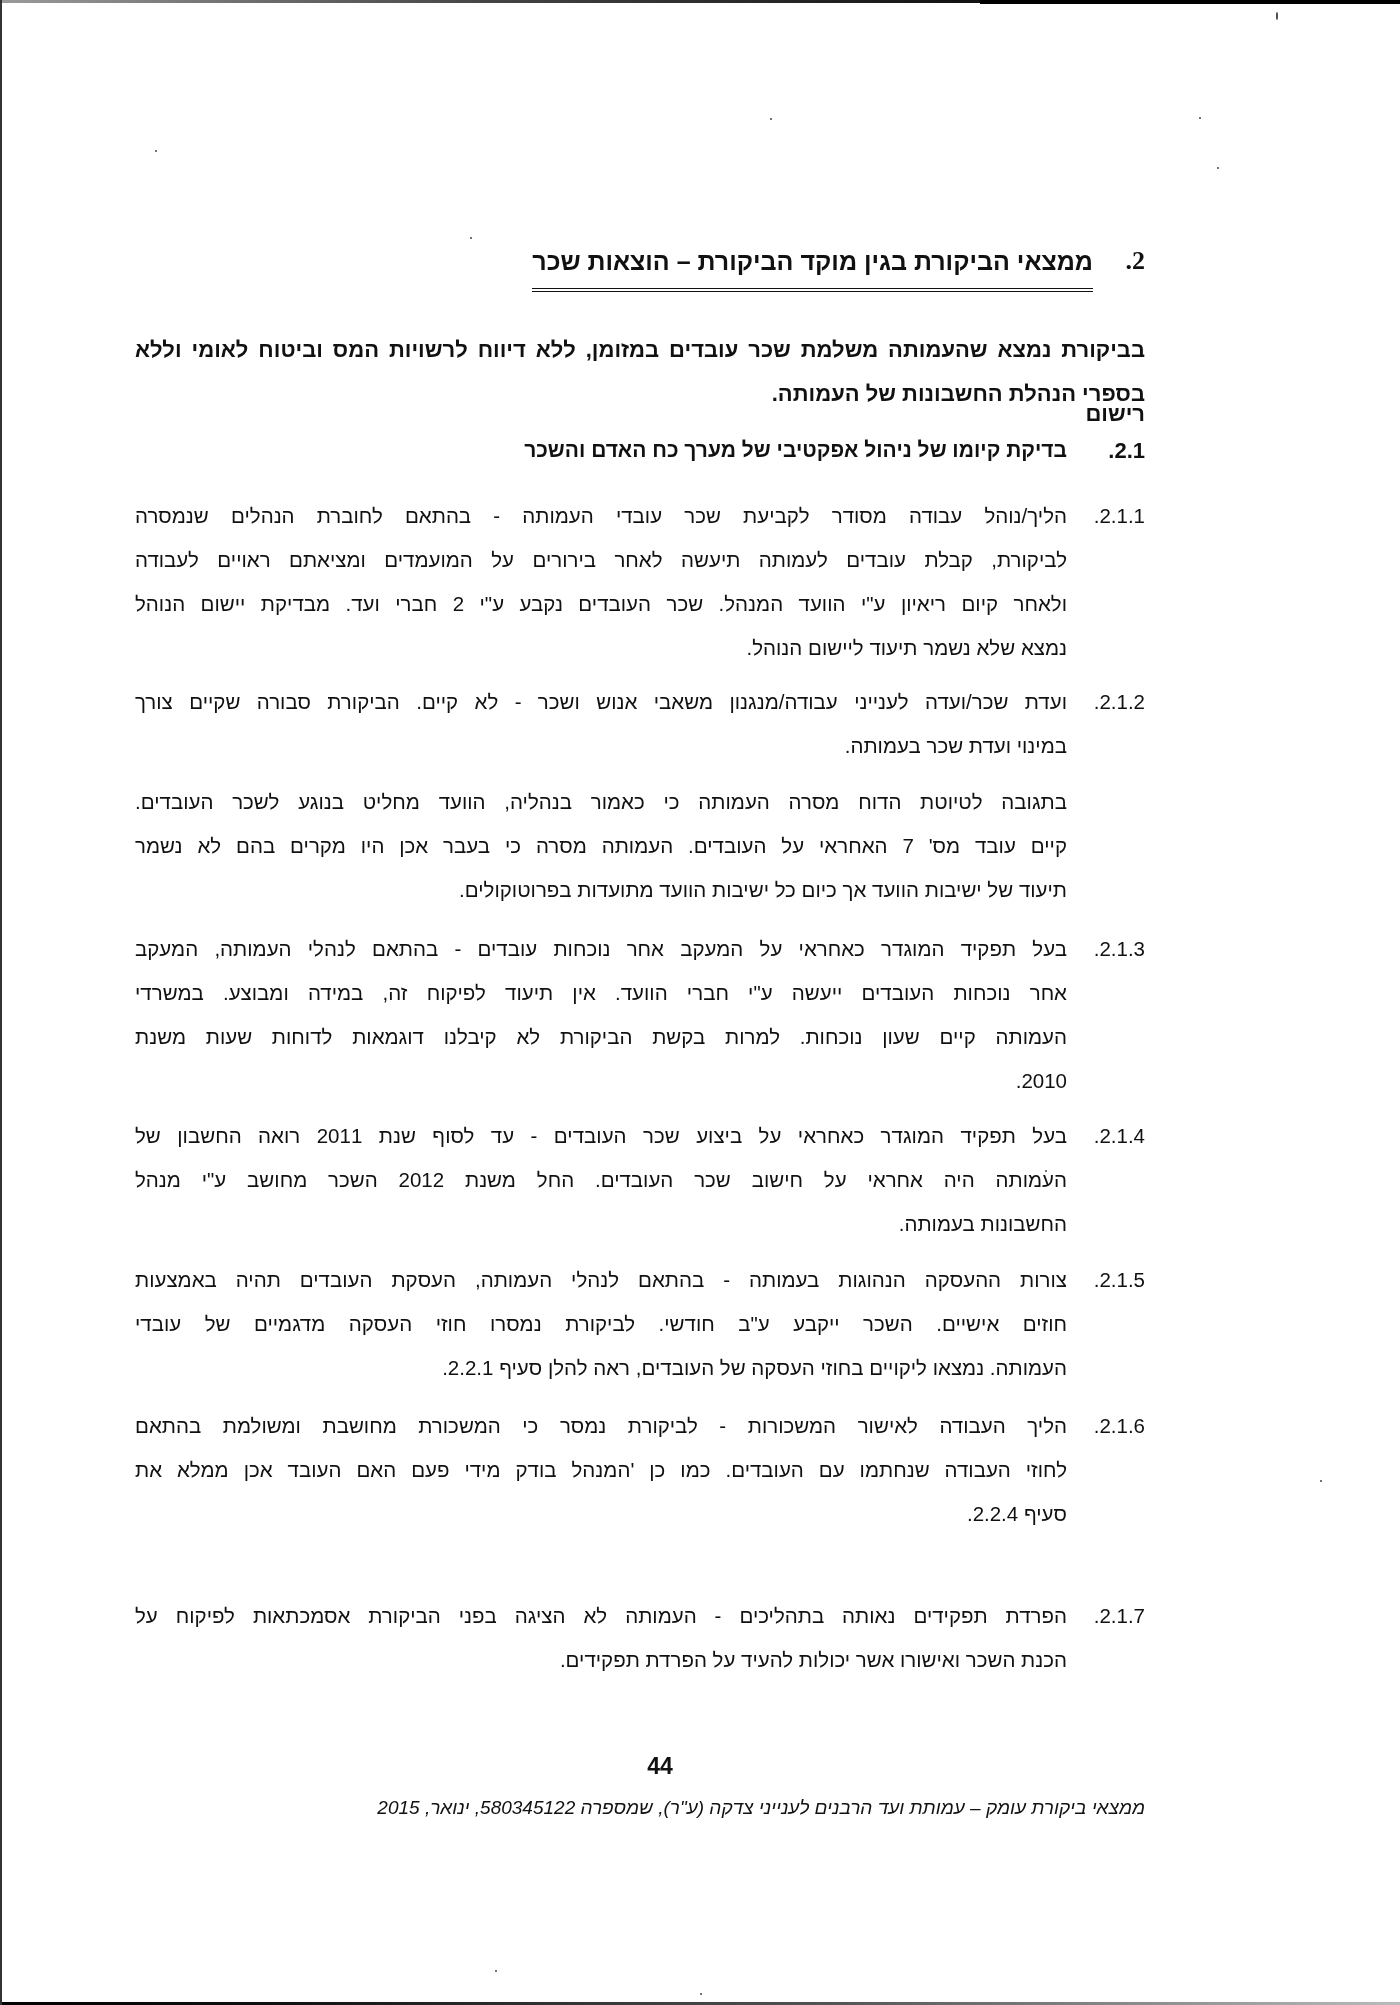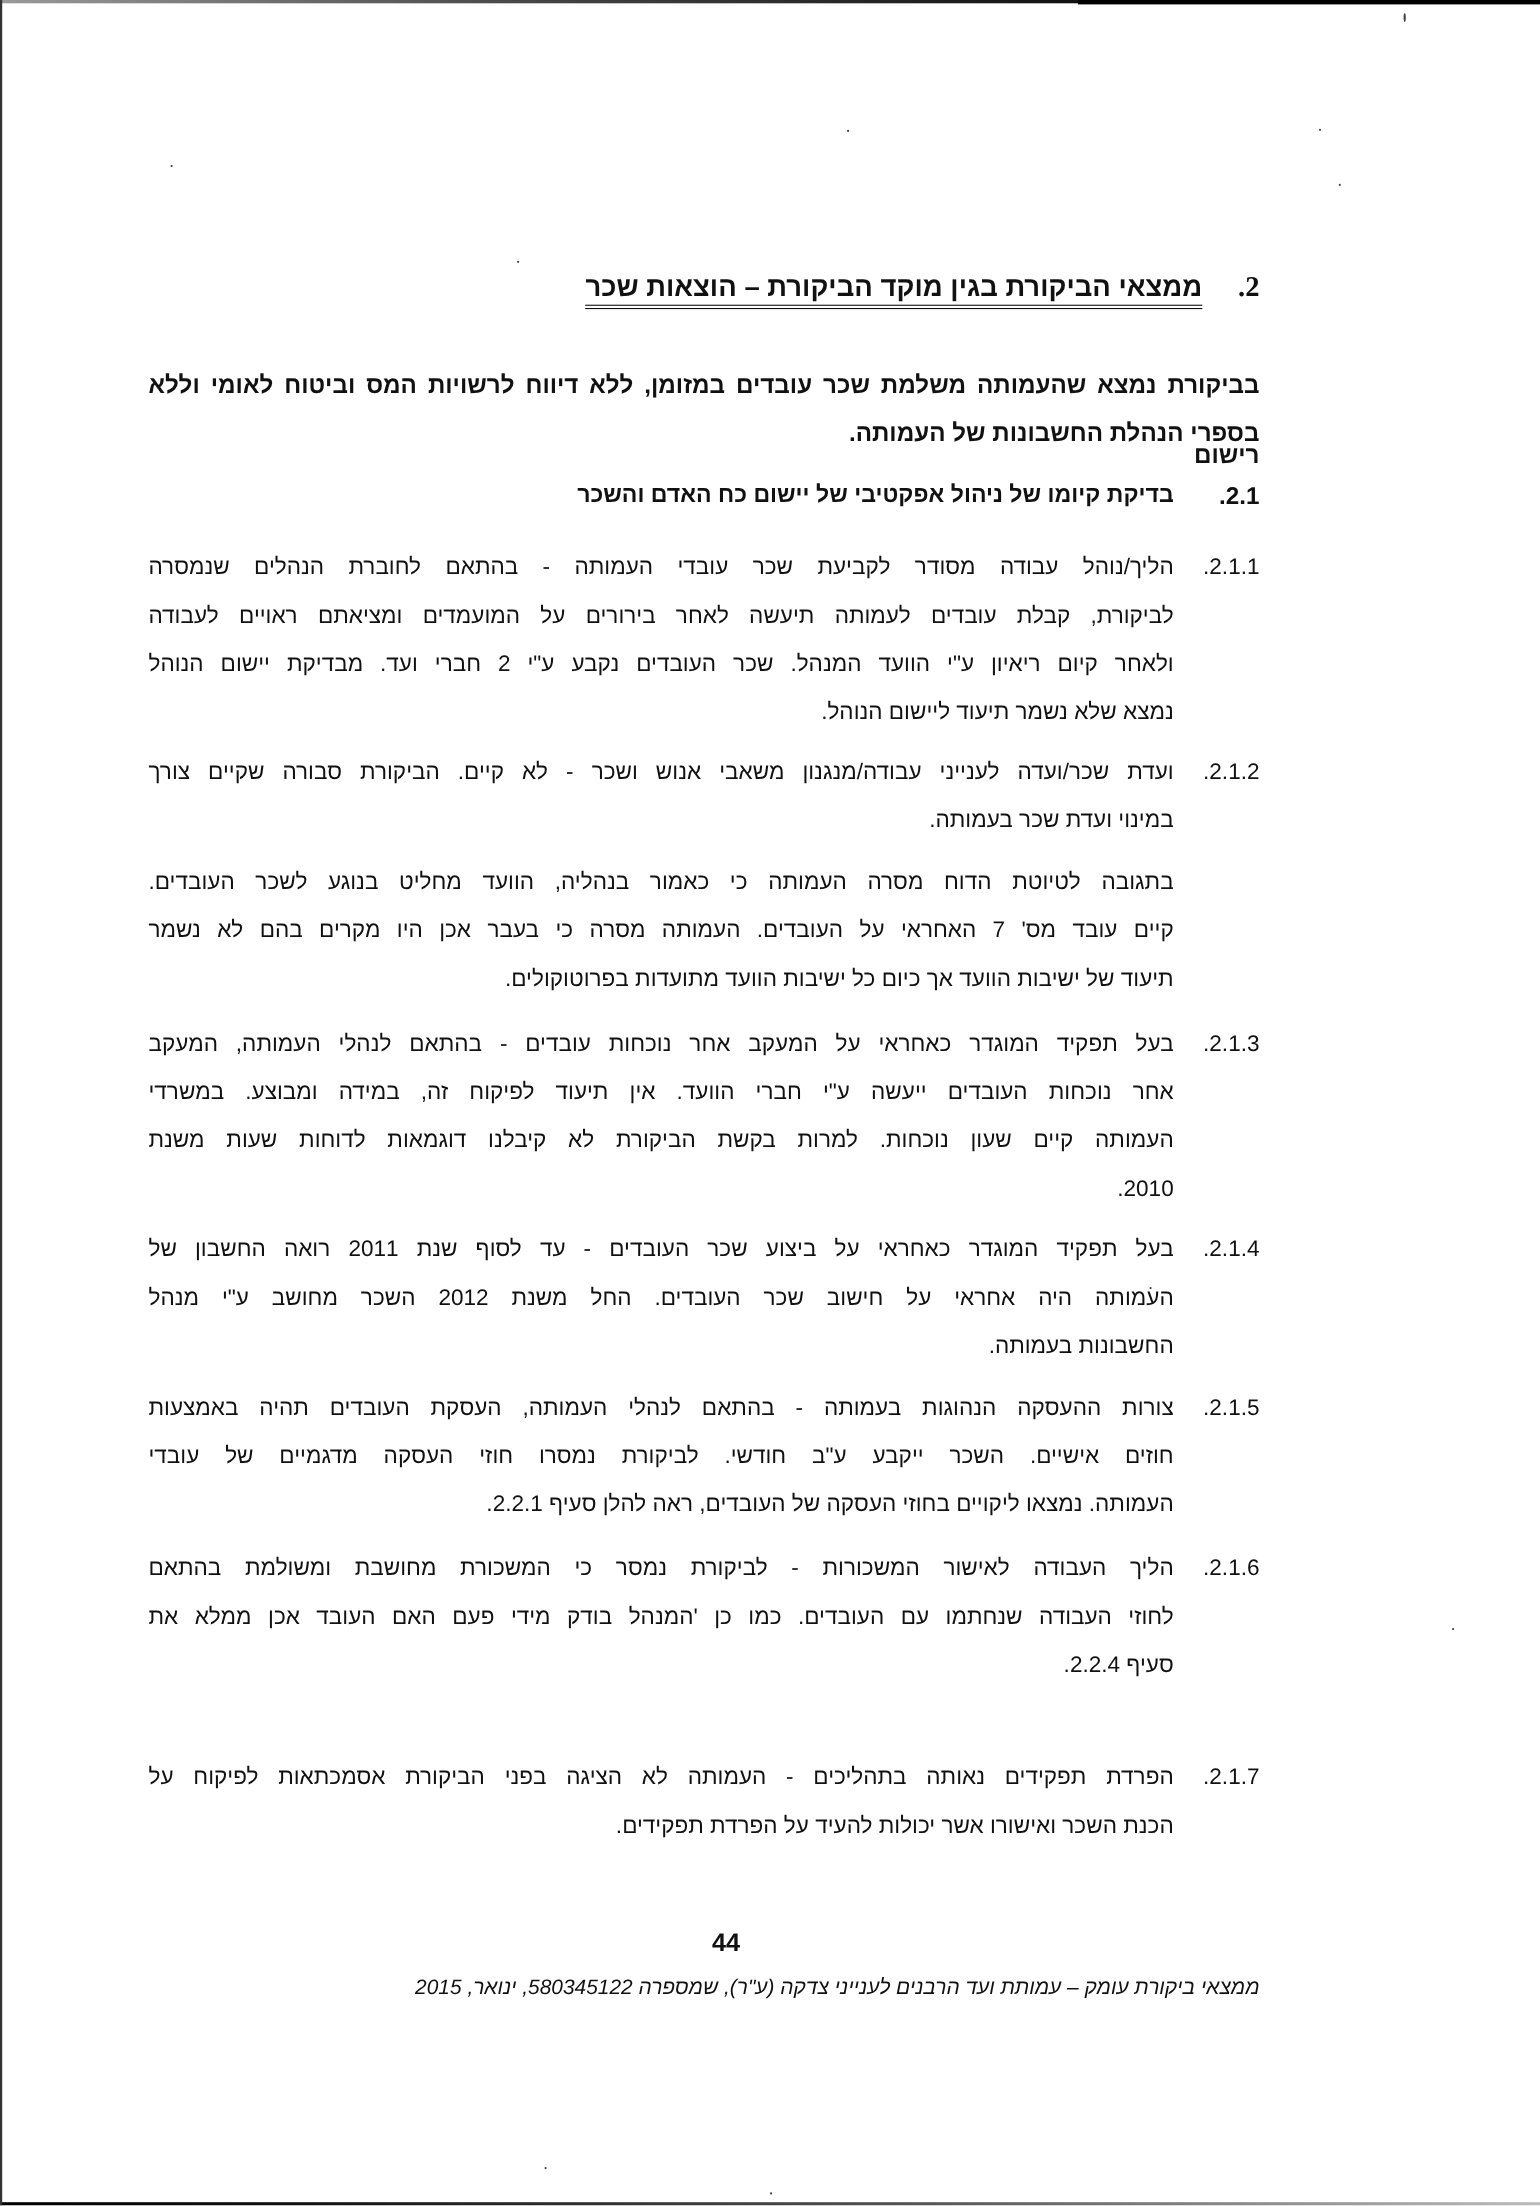--- a/index.html
+++ b/index.html
@@ -48,21 +48,21 @@
       font-size: 25px;
     }
     .heading .num {
       position: absolute; right: 0; top: 0;
       font-family: "Liberation Serif", "DejaVu Serif", serif;
       font-size: 26px;
     }
     .heading .title {
       position: absolute; right: 52px; top: 0;
       border-bottom: 4px double #111;
-      padding-bottom: 1px;
+      padding-bottom: 12px;
       line-height: 30px;
     }
 
     
     .intro {
       position: absolute;
       top: 318px;
       right: 0; left: 0;
       font-weight: bold;
       font-size: 22px;
@@ -168,21 +168,21 @@
     <span class="title">ממצאי הביקורת בגין מוקד הביקורת – הוצאות שכר</span>
   </div>
 
   <div class="intro">
     <span class="line" style="text-align-last: justify;">בביקורת נמצא שהעמותה משלמת שכר עובדים במזומן, ללא דיווח לרשויות המס וביטוח לאומי וללא רישום</span>
     <span class="line">בספרי הנהלת החשבונות של העמותה.</span>
   </div>
 
   <div class="subheading">
     <span class="num">2.1.</span>
-    <span class="title">בדיקת קיומו של ניהול אפקטיבי של יישום כח האדם והשכר</span>
+    <span class="title">בדיקת קיומו של ניהול אפקטיבי של מערך כח האדם והשכר</span>
   </div>
 
   <div class="item" style="top:494px;">
     <div class="num"><span>2.1.1.</span></div>
     <div class="body">
       <span class="line"><span class="u">הליך/נוהל עבודה מסודר לקביעת שכר עובדי העמותה</span><span> - בהתאם לחוברת הנהלים שנמסרה</span></span>
       <span class="line">לביקורת, קבלת עובדים לעמותה תיעשה לאחר בירורים על המועמדים ומציאתם ראויים לעבודה</span>
       <span class="line">ולאחר קיום ריאיון ע"י הוועד המנהל. שכר העובדים נקבע ע"י 2 חברי ועד. מבדיקת יישום הנוהל</span>
       <span class="line last">נמצא שלא נשמר תיעוד ליישום הנוהל.</span>
     </div>

